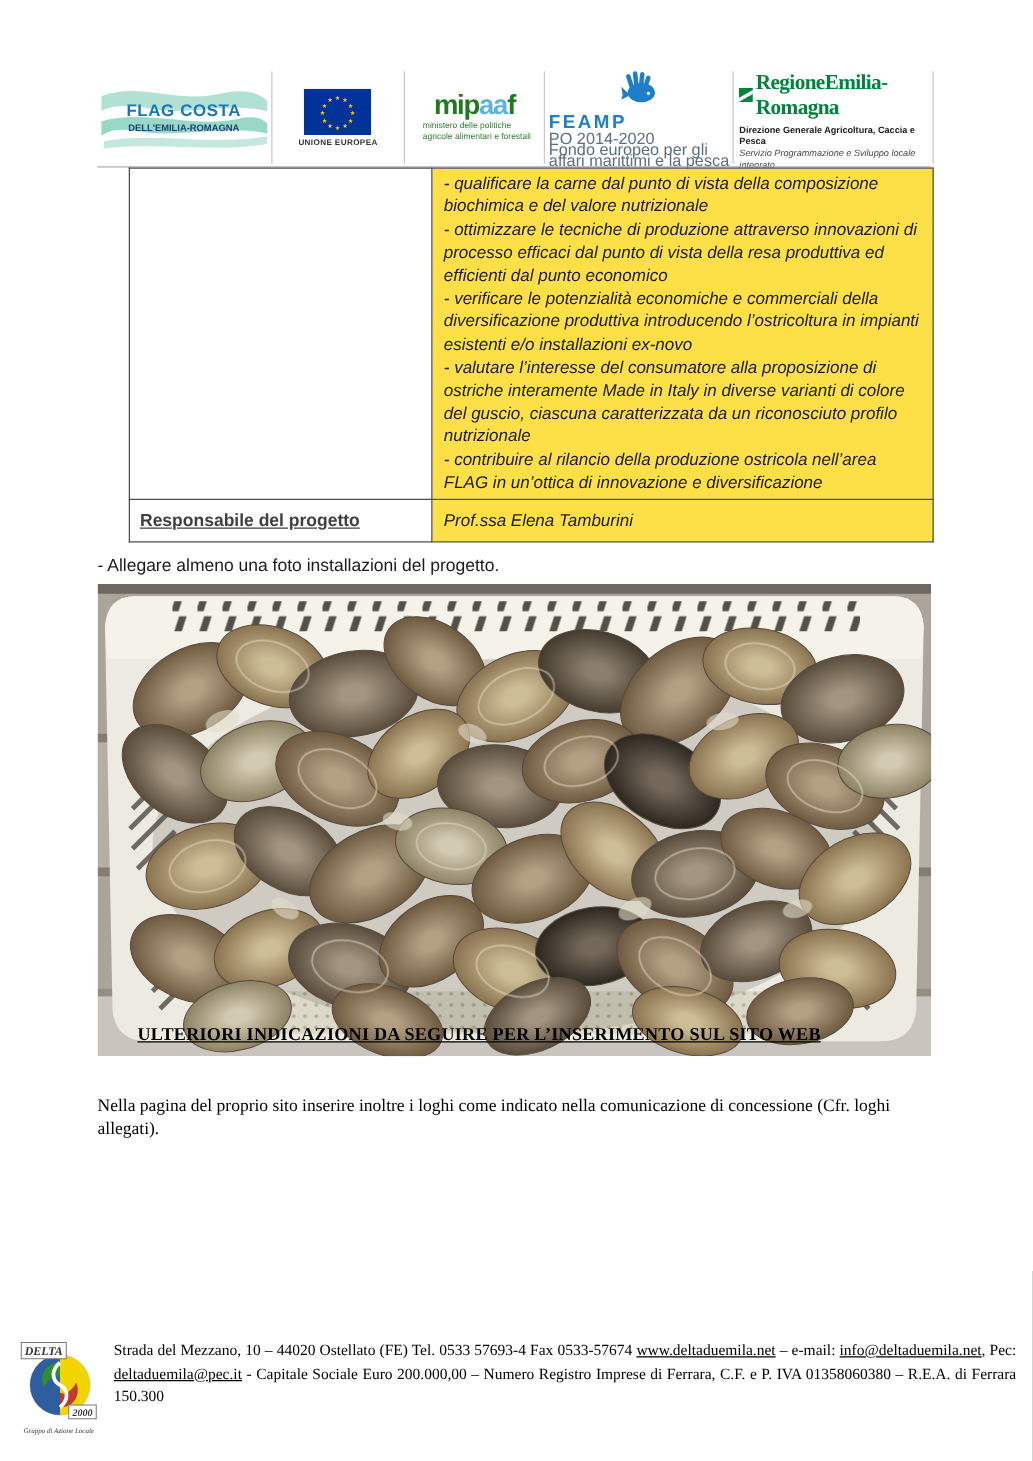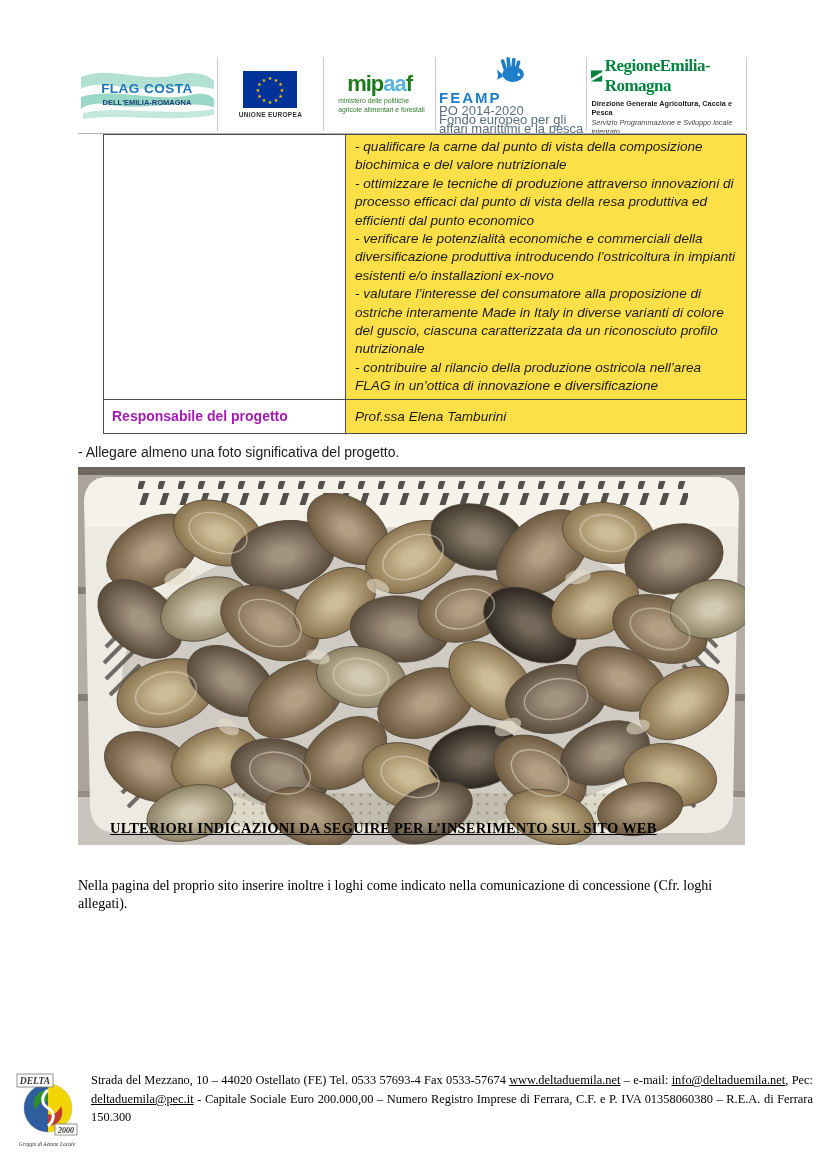--- a/index.html
+++ b/index.html
@@ -29,21 +29,21 @@
   .rer-row { display:flex; align-items:center; gap:2px; }
   .rer-title { font-family:"Liberation Serif", serif; font-weight:bold; color:#00843d; font-size:17px; letter-spacing:-0.5px; }
   .rer-l1 { font-size:7.3px; font-weight:bold; color:#1a1a1a; margin-top:3px; }
   .rer-l2 { font-size:7.3px; font-style:italic; color:#444; margin-top:1px; }
 
   .topline { position:absolute; left:78px; top:133px; width:667px; height:1px; background:#b0b0b0; }
 
   
   .ptable { position:absolute; left:103px; top:134px; width:643px; border-collapse:collapse; table-layout:fixed; }
   .ptable td { border:1px solid #4d4d4d; vertical-align:top; }
-  .ptable .c1 { width:242px; background:#ffffff; padding:6px 8px; font-size:14px; color:#a21caf; }
+  .ptable .c1 { width:242px; background:#ffffff; padding:6px 8px; font-size:14px; color:#404040;text-decoration:underline; }
   .ptable .c2 { width:401px; background:#fde047; padding:3px 8px 3px 9px; }
   .obj { font-style:italic; font-size:13.6px; line-height:18.4px; color:#1a1a1a; }
   .row1 { height:264px; }
   .row2 { height:34px; }
   .row2 .c1 { font-weight:bold; vertical-align:middle; }
   .row2 .c2 { vertical-align:middle; font-style:italic; font-size:13.6px; color:#1a1a1a; }
 
   .allegare { position:absolute; left:78px; top:444px; font-size:14px; color:#1a1a1a; }
 
   
@@ -161,21 +161,21 @@
         <div class="obj">- contribuire al rilancio della produzione ostricola nell’area FLAG in un’ottica di innovazione e diversificazione</div>
       </td>
     </tr>
     <tr class="row2">
       <td class="c1">Responsabile del progetto</td>
       <td class="c2">Prof.ssa Elena Tamburini</td>
     </tr>
   </tbody>
     </table>
 
-  <p class="allegare">- Allegare almeno una foto significativa del progetto.</p>
+  <p class="allegare">- Allegare almeno una foto installazioni del progetto.</p>
 
   <div class="photo">
     <svg width="667" height="378" viewBox="0 0 667 378">
       <defs>
         <radialGradient id="og1">
             <stop offset="20%" stop-color="#cdbd97"></stop>
             <stop offset="100%" stop-color="#8a7350"></stop>
           </radialGradient>
         <radialGradient id="og2">
             <stop offset="20%" stop-color="#b3a083"></stop>

